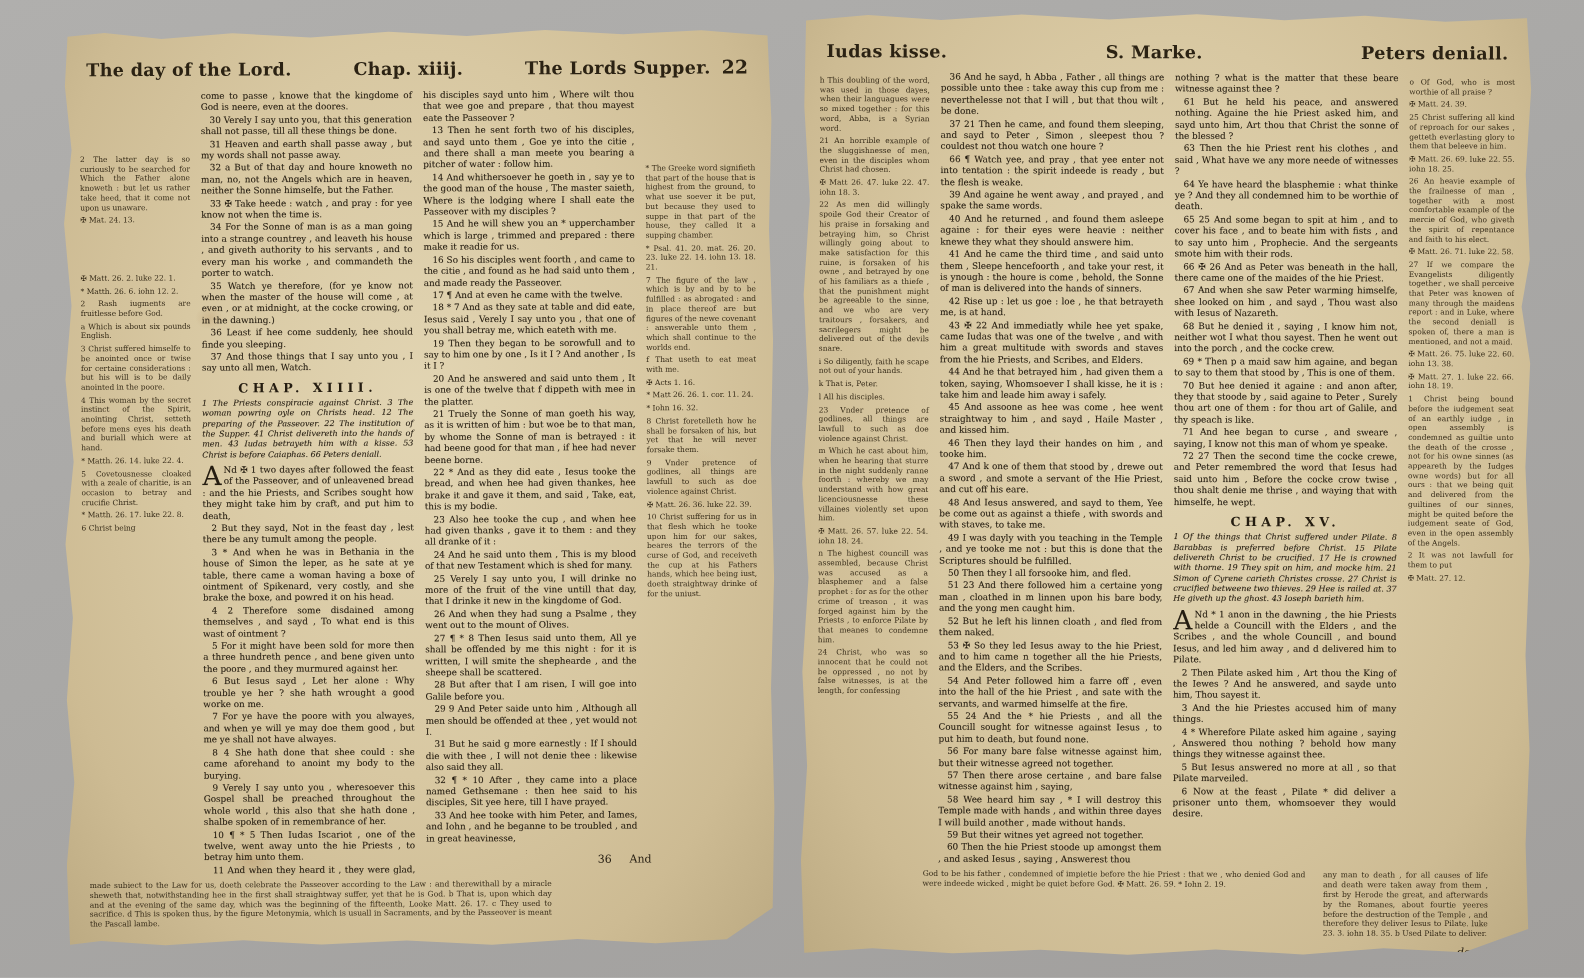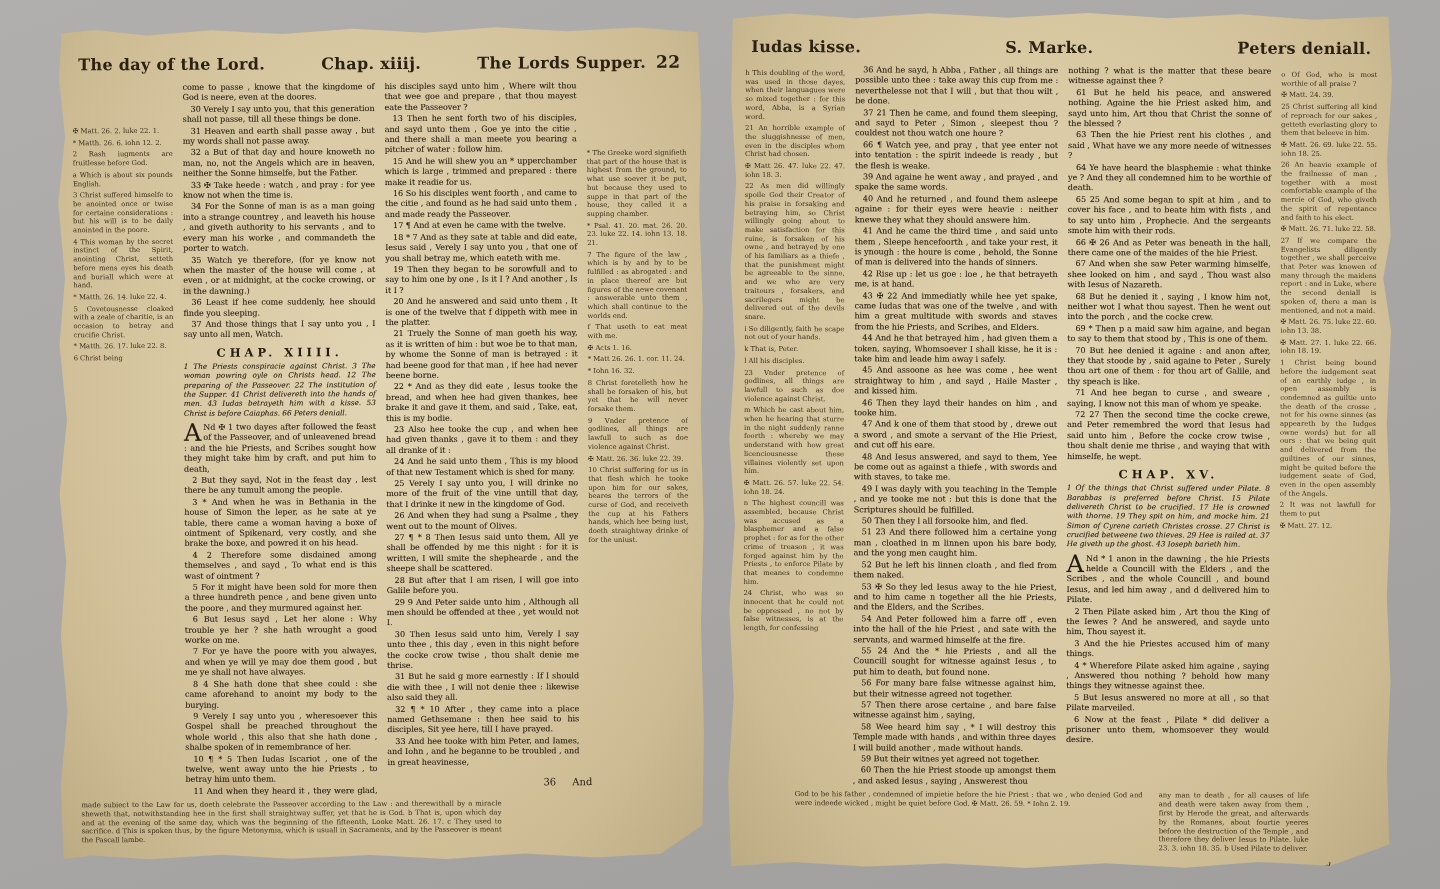--- a/index.html
+++ b/index.html
@@ -41,21 +41,21 @@
   .text-col{flex:1 1 0;font-size:8px;line-height:10.4px;text-align:justify;color:#241c10;text-shadow:0.2px 0.2px 0 rgba(40,30,15,0.3);}
   .text-col p{margin:0 0 1px;text-indent:8px;}
   .text-col p.cont{text-indent:0;}
   .text-col p.chap{text-align:center;text-indent:0;font-weight:bold;letter-spacing:4px;font-size:11.5px;margin:7px 0 4px;text-shadow:none;}
   .text-col p.summary{font-style:italic;font-size:7.3px;line-height:9.3px;text-indent:0;margin-bottom:5px;}
   .text-col p.opening{text-indent:0;}
   .text-col p.opening::first-letter{float:left;font-size:24px;line-height:19px;padding:1px 2px 0 0;}
   .footrow{flex:0 0 auto;display:flex;gap:16px;font-size:6.9px;line-height:8.8px;color:#362b18;text-align:justify;margin-top:5px;}
   .footnote-block{display:block;}
   .fn-l{margin-left:6px;width:420px;}
-  .fn-r1{margin-left:52px;width:348px;}
+  .fn-r1{margin-left:96px;width:348px;}
   .fn-r2{width:150px;}
   .catchword{position:absolute;font-size:10px;color:#241c10;padding-left:32px;}
   .cw-left{left:452px;top:750px;}
   .cw-left .cw-num{margin-right:16px;}
   .cw-right{left:566px;top:848px;font-style:italic;}
   .stain{position:absolute;border-radius:50%;pointer-events:none;}
   .stain.s1{left:536px;top:378px;width:70px;height:90px;background:radial-gradient(ellipse,rgba(160,110,50,0.12),rgba(160,110,50,0) 70%);}
   .stain.s2{left:150px;top:740px;width:40px;height:30px;background:radial-gradient(ellipse,rgba(150,90,40,0.16),rgba(150,90,40,0) 70%);}
   .stain.s3{left:350px;top:660px;width:50px;height:36px;background:radial-gradient(ellipse,rgba(150,90,40,0.12),rgba(150,90,40,0) 70%);}
   .stain.s4{left:120px;top:250px;width:26px;height:22px;background:radial-gradient(ellipse,rgba(140,85,35,0.15),rgba(140,85,35,0) 70%);}
@@ -70,20 +70,25 @@
   <div class="page-inner">
     <div class="page-header">
       <span>The day of the Lord.</span>
       <span>Chap. xiiij.</span>
       <span>
         <span>The Lords Supper.</span><span class="pagenum">22</span>
       </span>
     </div>
     <div class="cols">
       <div class="margin-notes mn-left-l">
+        <div class="mn-upper">
+
+        <p>2 The latter day is so curiously to be searched for Which the Father alone knoweth : but let us rather take heed, that it come not upon us unaware.</p>
+            <p>✠ Mat. 24. 13.</p>
+          </div>
         <div class="mn-lower">
 
         <p>✠ Matt. 26. 2. luke 22. 1.</p>
             <p>* Matth. 26. 6. iohn 12. 2.</p>
             <p>2 Rash iugments are fruitlesse before God.</p>
             <p>a Which is about six pounds English.</p>
             <p>3 Christ suffered himselfe to be anointed once or twise for certaine considerations : but his will is to be daily anointed in the poore.</p>
             <p>4 This woman by the secret instinct of the Spirit, anointing Christ, setteth before mens eyes his death and buriall which were at hand.</p>
             <p>* Matth. 26. 14. luke 22. 4.</p>
             <p>5 Covetousnesse cloaked with a zeale of charitie, is an occasion to betray and crucifie Christ.</p>
@@ -113,36 +118,36 @@
           <p class="verse">7 For ye have the poore with you alwayes, and when ye will ye may doe them good , but me ye shall not have alwayes.</p>
           <p class="verse">8 4 She hath done that shee could : she came aforehand to anoint my body to the burying.</p>
           <p class="verse">9 Verely I say unto you , wheresoever this Gospel shall be preached throughout the whole world , this also that she hath done , shalbe spoken of in remembrance of her.</p>
           <p class="verse">10 ¶ * 5 Then Iudas Iscariot , one of the twelve, went away unto the hie Priests , to betray him unto them.</p>
           <p class="verse">11 And when they heard it , they were glad, and promised that they would give him money : therefore he sought how he might conveniently betray him.</p>
         </div>
       <div class="text-col">
 
       <p class="cont">his disciples sayd unto him , Where wilt thou that wee goe and prepare , that thou mayest eate the Passeover ?</p>
           <p class="verse">13 Then he sent forth two of his disciples, and sayd unto them , Goe ye into the citie , and there shall a man meete you bearing a pitcher of water : follow him.</p>
+          <p class="verse">14 And whithersoever he goeth in , say ye to the good man of the house , The master saieth, Where is the lodging where I shall eate the Passeover with my disciples ?</p>
           <p class="verse">15 And he will shew you an * upperchamber which is large , trimmed and prepared : there make it readie for us.</p>
           <p class="verse">16 So his disciples went foorth , and came to the citie , and found as he had said unto them , and made ready the Passeover.</p>
           <p class="verse">17 ¶ And at even he came with the twelve.</p>
           <p class="verse">18 * 7 And as they sate at table and did eate, Iesus said , Verely I say unto you , that one of you shall betray me, which eateth with me.</p>
           <p class="verse">19 Then they began to be sorowfull and to say to him one by one , Is it I ? And another , Is it I ?</p>
           <p class="verse">20 And he answered and said unto them , It is one of the twelve that f dippeth with mee in the platter.</p>
           <p class="verse">21 Truely the Sonne of man goeth his way, as it is written of him : but woe be to that man, by whome the Sonne of man is betrayed : it had beene good for that man , if hee had never beene borne.</p>
           <p class="verse">22 * And as they did eate , Iesus tooke the bread, and when hee had given thankes, hee brake it and gave it them, and said , Take, eat, this is my bodie.</p>
           <p class="verse">23 Also hee tooke the cup , and when hee had given thanks , gave it to them : and they all dranke of it :</p>
           <p class="verse">24 And he said unto them , This is my blood of that new Testament which is shed for many.</p>
           <p class="verse">25 Verely I say unto you, I will drinke no more of the fruit of the vine untill that day, that I drinke it new in the kingdome of God.</p>
           <p class="verse">26 And when they had sung a Psalme , they went out to the mount of Olives.</p>
           <p class="verse">27 ¶ * 8 Then Iesus said unto them, All ye shall be offended by me this night : for it is written, I will smite the shephearde , and the sheepe shall be scattered.</p>
           <p class="verse">28 But after that I am risen, I will goe into Galile before you.</p>
           <p class="verse">29 9 And Peter saide unto him , Although all men should be offended at thee , yet would not I.</p>
-          <p class="verse">30 Then Iesus said unto him, Verely I say unto thee , this day , even in this night before the cocke crow twise , thou shalt denie me thrise.</p>
           <p class="verse">31 But he said g more earnestly : If I should die with thee , I will not denie thee : likewise also said they all.</p>
           <p class="verse">32 ¶ * 10 After , they came into a place named Gethsemane : then hee said to his disciples, Sit yee here, till I have prayed.</p>
           <p class="verse">33 And hee tooke with him Peter, and Iames, and Iohn , and he beganne to be troubled , and in great heavinesse,</p>
         </div>
       <div class="margin-notes mn-right-l">
 
       <p>* The Greeke word signifieth that part of the house that is highest from the ground, to what use soever it be put, but because they used to suppe in that part of the house, they called it a supping chamber.</p>
           <p>* Psal. 41. 20. mat. 26. 20. 23. luke 22. 14. iohn 13. 18. 21.</p>
           <p>7 The figure of the law , which is by and by to be fulfilled : as abrogated : and in place thereof are but figures of the newe covenant : answerable unto them , which shall continue to the worlds end.</p>
           <p>f That useth to eat meat with me.</p>

